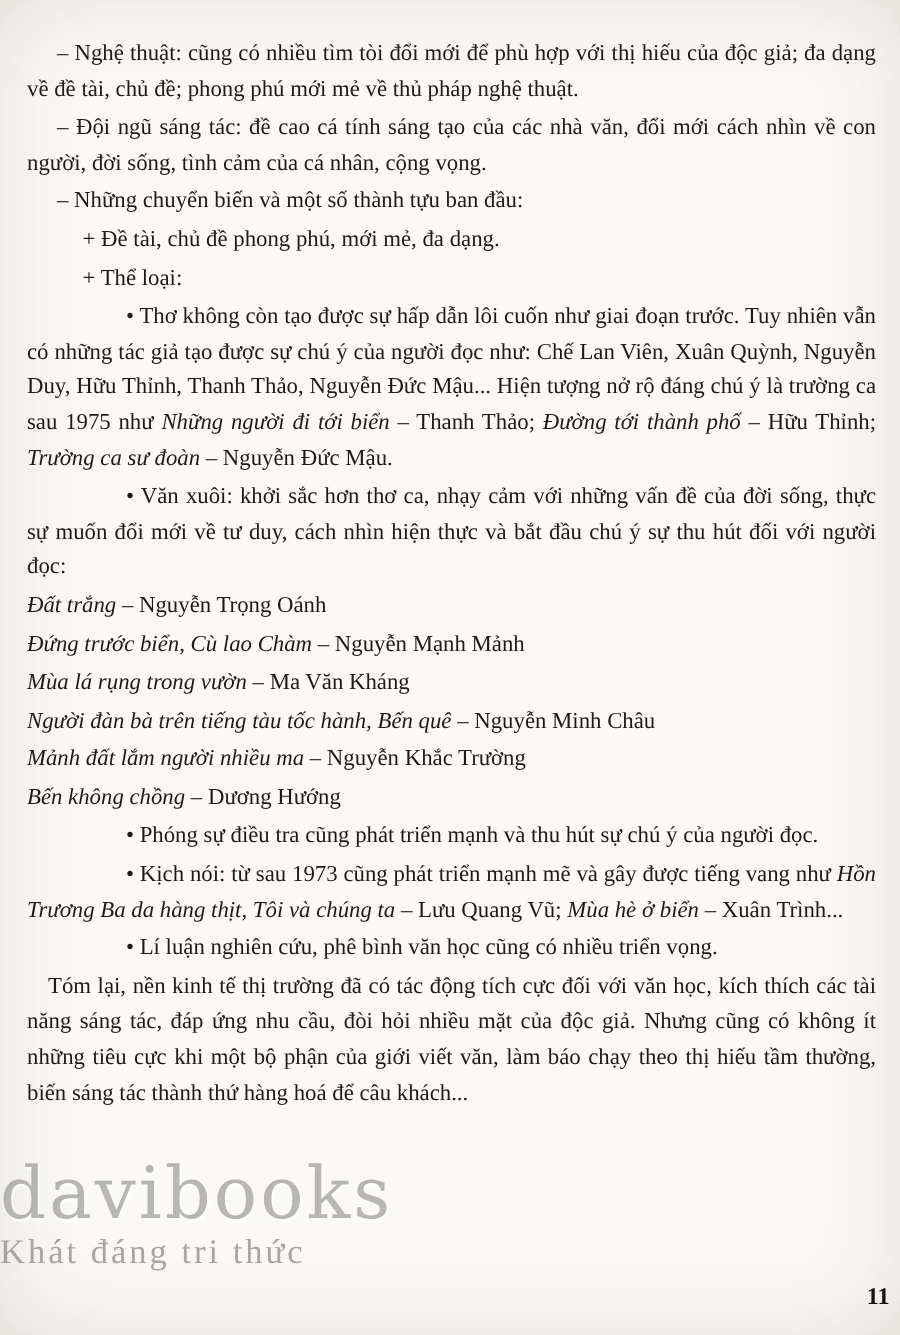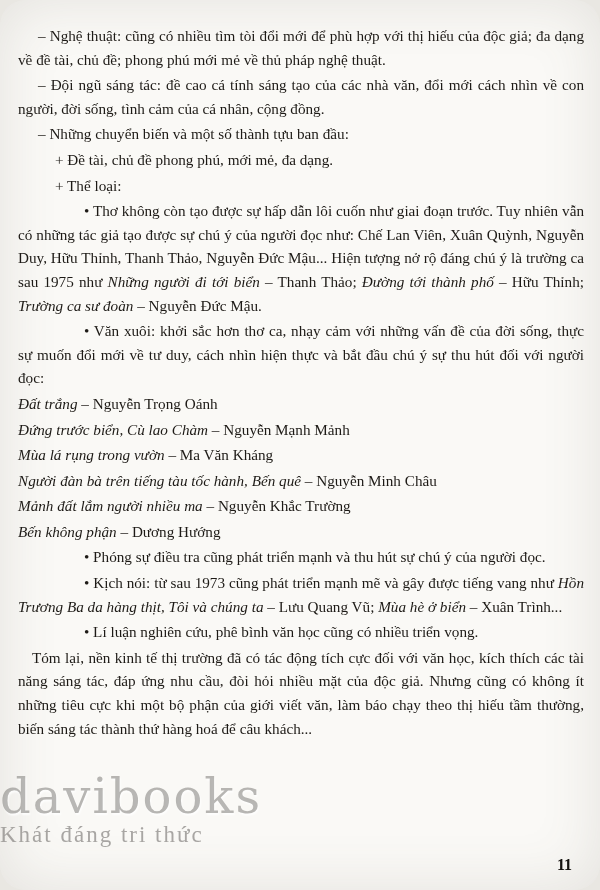--- a/index.html
+++ b/index.html
@@ -40,42 +40,42 @@
     font-family: "DejaVu Serif", serif;
     letter-spacing: 2px;
     text-shadow: 1px 2px 2px rgba(255,255,255,.85);
   }
   .wm-slogan {
     font-size: 23px; line-height: 26px;
     color: rgba(140,138,135,.75);
     letter-spacing: 2px;
   }
   .page-number {
-    position: absolute; right: 28px; bottom: 16px;
+    position: absolute; right: 7px; bottom: 16px;
     font-size: 16px; font-weight: bold; color: #15130f;
   }
 </style>
 </head>
 <body>
 
 <div class="page">
   <div class="content">
       <p class="para dash"><span>– Nghệ thuật: cũng có nhiều tìm tòi đổi mới để phù hợp với thị hiếu của độc giả; đa dạng về đề tài, chủ đề; phong phú mới mẻ về thủ pháp nghệ thuật.</span></p>
-      <p class="para dash"><span>– Đội ngũ sáng tác: đề cao cá tính sáng tạo của các nhà văn, đổi mới cách nhìn về con người, đời sống, tình cảm của cá nhân, cộng đồng.</span></p>
+      <p class="para dash"><span>– Đội ngũ sáng tác: đề cao cá tính sáng tạo của các nhà văn, đổi mới cách nhìn về con người, đời sống, tình cảm của cá nhân, cộng vọng.</span></p>
       <p class="para dash"><span>– Những chuyển biến và một số thành tựu ban đầu:</span></p>
       <p class="para plus"><span>+ Đề tài, chủ đề phong phú, mới mẻ, đa dạng.</span></p>
       <p class="para plus"><span>+ Thể loại:</span></p>
       <p class="para bullet"><span>• Thơ không còn tạo được sự hấp dẫn lôi cuốn như giai đoạn trước. Tuy nhiên vẫn có những tác giả tạo được sự chú ý của người đọc như: Chế Lan Viên, Xuân Quỳnh, Nguyễn Duy, Hữu Thỉnh, Thanh Thảo, Nguyễn Đức Mậu... Hiện tượng nở rộ đáng chú ý là trường ca sau 1975 như </span><span class="it">Những người đi tới biển</span><span> – Thanh Thảo; </span><span class="it">Đường tới thành phố</span><span> – Hữu Thỉnh; </span><span class="it">Trường ca sư đoàn</span><span> – Nguyễn Đức Mậu.</span></p>
       <p class="para bullet"><span>• Văn xuôi: khởi sắc hơn thơ ca, nhạy cảm với những vấn đề của đời sống, thực sự muốn đổi mới về tư duy, cách nhìn hiện thực và bắt đầu chú ý sự thu hút đối với người đọc:</span></p>
       <p class="para book"><span class="it">Đất trắng</span><span> – Nguyễn Trọng Oánh</span></p>
       <p class="para book"><span class="it">Đứng trước biển, Cù lao Chàm</span><span> – Nguyễn Mạnh Mảnh</span></p>
       <p class="para book"><span class="it">Mùa lá rụng trong vườn</span><span> – Ma Văn Kháng</span></p>
       <p class="para book"><span class="it">Người đàn bà trên tiếng tàu tốc hành, Bến quê</span><span> – Nguyễn Minh Châu</span></p>
       <p class="para book"><span class="it">Mảnh đất lắm người nhiều ma</span><span> – Nguyễn Khắc Trường</span></p>
-      <p class="para book"><span class="it">Bến không phận</span><span> – Dương Hướng</span></p>
+      <p class="para book"><span class="it">Bến không chồng</span><span> – Dương Hướng</span></p>
       <p class="para bullet"><span>• Phóng sự điều tra cũng phát triển mạnh và thu hút sự chú ý của người đọc.</span></p>
       <p class="para bullet"><span>• Kịch nói: từ sau 1973 cũng phát triển mạnh mẽ và gây được tiếng vang như </span><span class="it">Hồn Trương Ba da hàng thịt, Tôi và chúng ta</span><span> – Lưu Quang Vũ; </span><span class="it">Mùa hè ở biển</span><span> – Xuân Trình...</span></p>
       <p class="para bullet"><span>• Lí luận nghiên cứu, phê bình văn học cũng có nhiều triển vọng.</span></p>
       <p class="para final"><span>Tóm lại, nền kinh tế thị trường đã có tác động tích cực đối với văn học, kích thích các tài năng sáng tác, đáp ứng nhu cầu, đòi hỏi nhiều mặt của độc giả. Nhưng cũng có không ít những tiêu cực khi một bộ phận của giới viết văn, làm báo chạy theo thị hiếu tầm thường, biến sáng tác thành thứ hàng hoá để câu khách...</span></p>
     </div>
 
   <div class="watermark">
     <div class="wm-brand">davibooks</div>
     <div class="wm-slogan">Khát đáng tri thức</div>
   </div>

